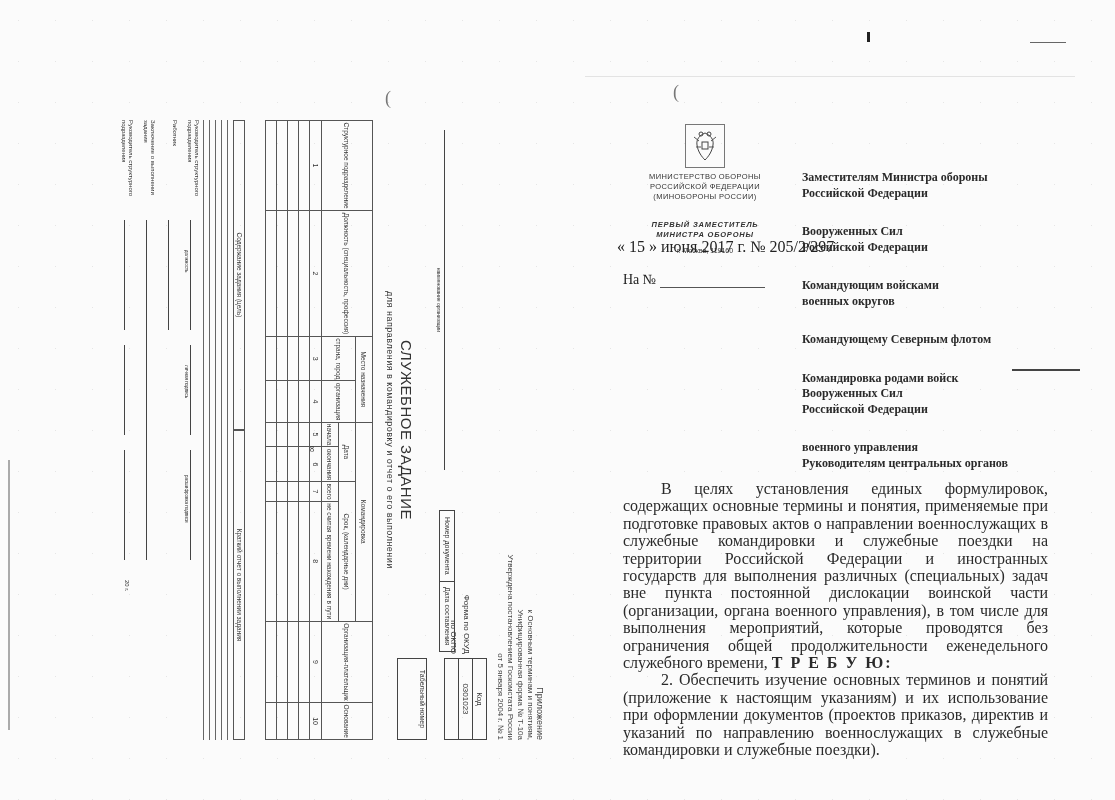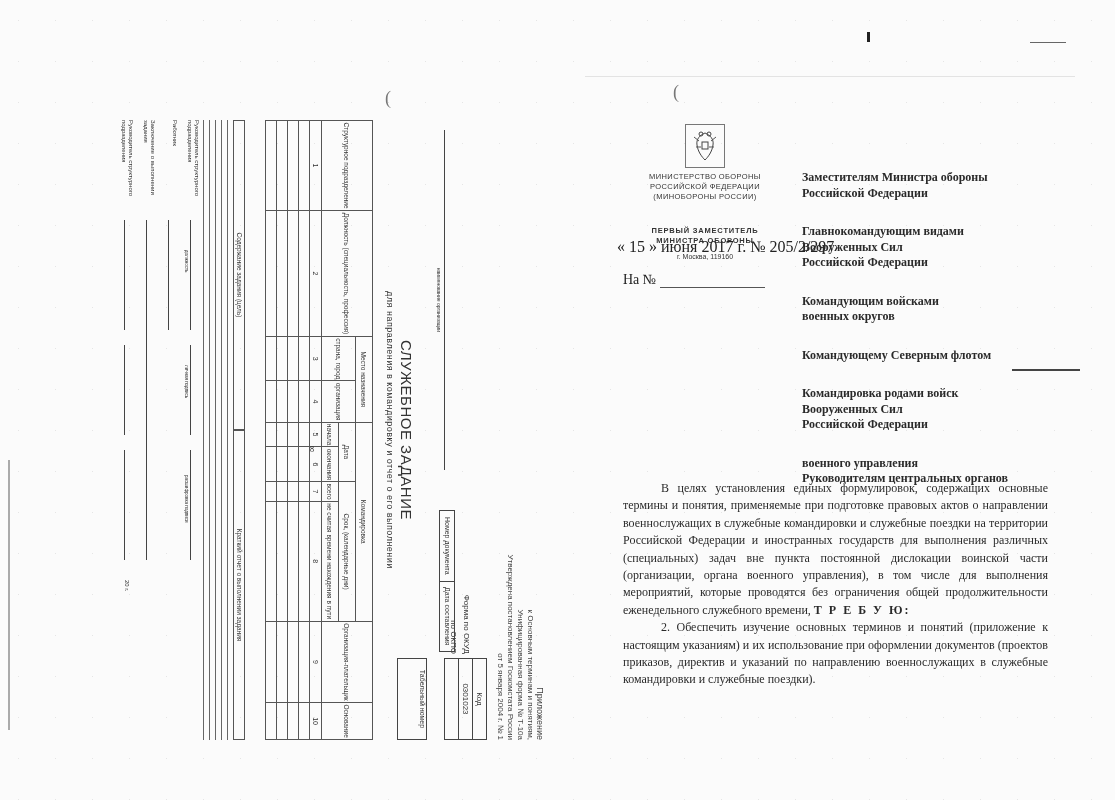--- a/index.html
+++ b/index.html
@@ -50,31 +50,31 @@
   .sign-row .ln { position: absolute; top: 9px; border-bottom: 1px solid #444; }
   .sign-row .cap { position: absolute; top: 11px; font-size: 4.5px; }
   .page-num { position: absolute; left: 310px; top: 445px; font-size: 8px; }
 
   
   .right-page { position: absolute; left: 585px; top: 60px; width: 500px; height: 700px; }
   .top-rule { position: absolute; left: 0; top: 16px; width: 490px; border-top: 1px solid #e3e3e3; }
   .emblem { position: absolute; left: 100px; top: 64px; width: 38px; height: 42px; border: 1px solid #777; }
   .emblem svg { width: 100%; height: 100%; }
   .ministry { position: absolute; left: 30px; top: 112px; width: 180px; text-align: center; font-family: "Liberation Sans", sans-serif; font-size: 7.5px; line-height: 10px; letter-spacing: 0.4px; color: #333; }
-  .ministry .deputy { margin-top: 24px; font-weight: bold; letter-spacing: 0.8px; }
+  .ministry .deputy { margin-top: 18px; font-weight: bold; letter-spacing: 0.8px; font-style: italic; }
   .ministry .city { margin-top: 6px; font-size: 7px; letter-spacing: 0; }
   .date-line { position: absolute; left: 32px; top: 178px; font-size: 16px; white-space: nowrap; }
   .ref-line { position: absolute; left: 38px; top: 212px; font-size: 14px; white-space: nowrap; }
   .ref-line .blank { display: inline-block; width: 105px; border-bottom: 1px solid #555; vertical-align: bottom; }
 
   .addressees { position: absolute; left: 217px; top: 87px; width: 280px; font-size: 12px; line-height: 15.5px; font-weight: bold; color: #2a2a2a; }
   .addressees .group { margin-bottom: 10px; margin-top: 23px; }
   .addressees .struck { position: absolute; left: 210px; top: 222px; width: 68px; border-top: 2px solid #444; }
 
-  .body-text { position: absolute; left: 38px; top: 420px; width: 425px; font-size: 12px; line-height: 17.4px; text-align: justify; color: #2a2a2a; }
+  .body-text { position: absolute; left: 38px; top: 420px; width: 425px; font-size: 16px; line-height: 17.4px; text-align: justify; color: #2a2a2a; }
   .body-text p { margin: 0; text-indent: 38px; }
   .body-text .demand { font-weight: bold; letter-spacing: 2px; }
 
   .mark1 { position: absolute; left: 867px; top: 32px; width: 3px; height: 10px; background: #222; }
   .mark2 { position: absolute; left: 1030px; top: 42px; width: 36px; border-top: 1px solid #666; }
   .bracket { position: absolute; left: 385px; top: 88px; font-size: 18px; color: #777; }
   .bracket2 { position: absolute; left: 673px; top: 82px; font-size: 18px; color: #777; }
   .left-edge { position: absolute; left: 8px; top: 460px; width: 2px; height: 270px; background: #aaa; }
 </style>
 </head>
@@ -278,21 +278,20 @@
     <span>На №</span>
     <span class="blank"></span>
   </div>
 
   <div class="addressees">
     <div class="group">
       <div>Заместителям Министра обороны</div>
       <div>Российской Федерации</div>
     </div>
     <div class="group">
-      <div>Главнокомандующим видами</div>
       <div>Вооруженных Сил</div>
       <div>Российской Федерации</div>
     </div>
     <div class="group">
       <div>Командующим войсками</div>
       <div>военных округов</div>
     </div>
     <div class="group">
       <div>Командующему Северным флотом</div>
     </div>

